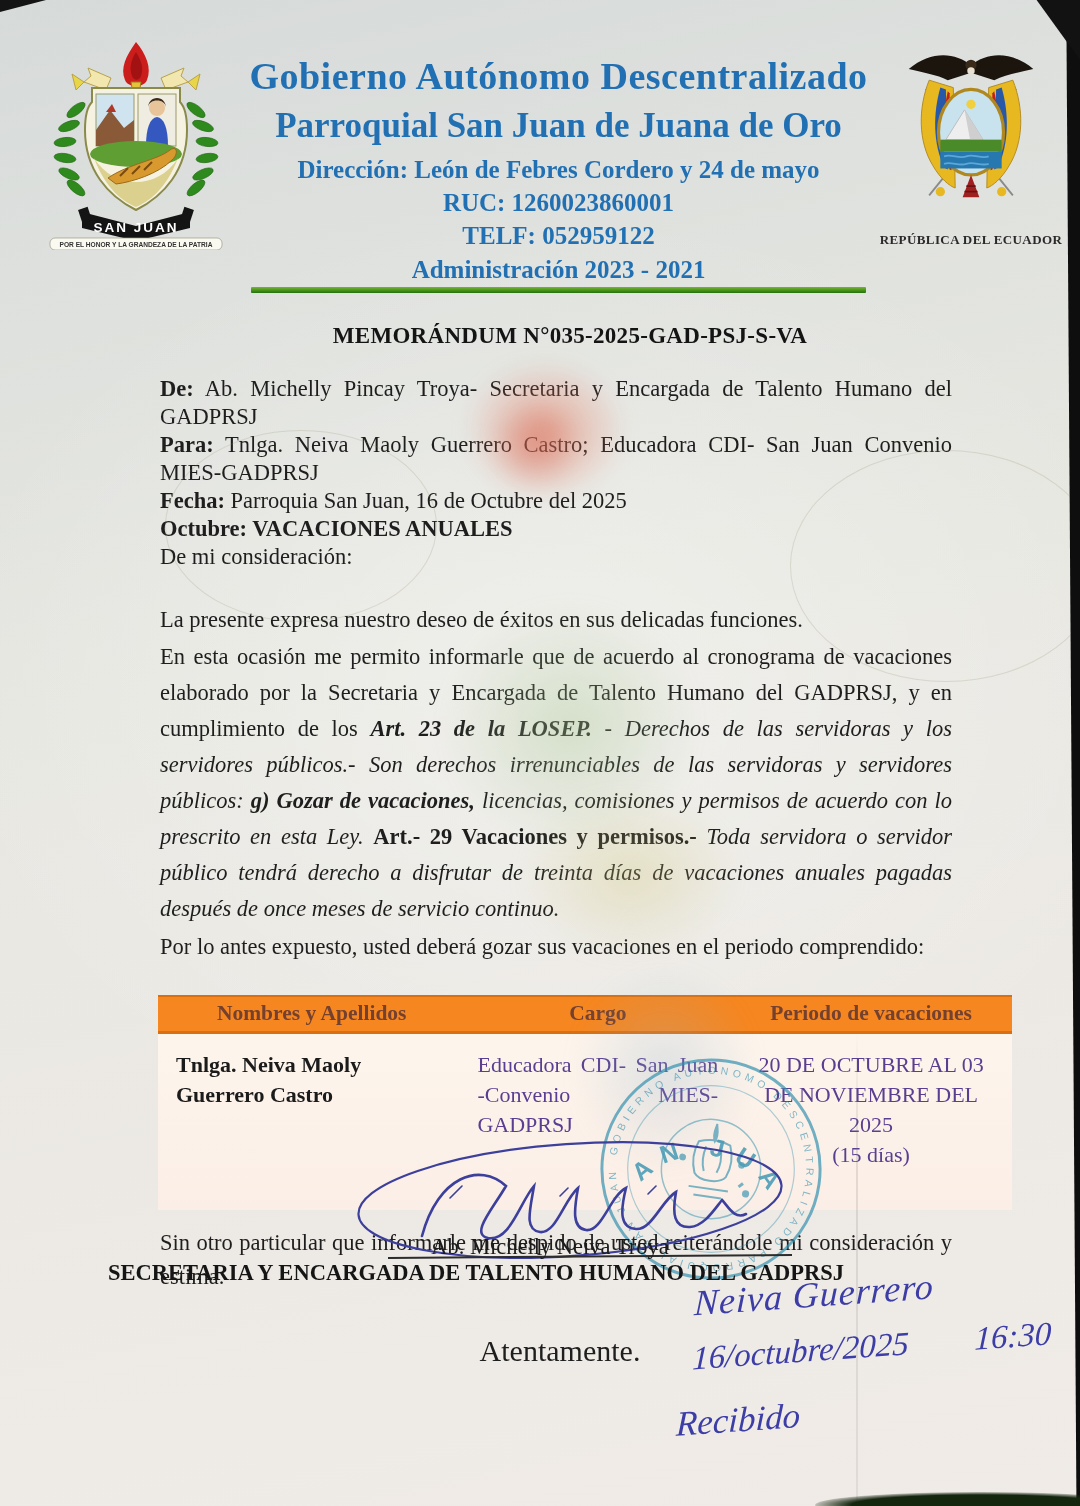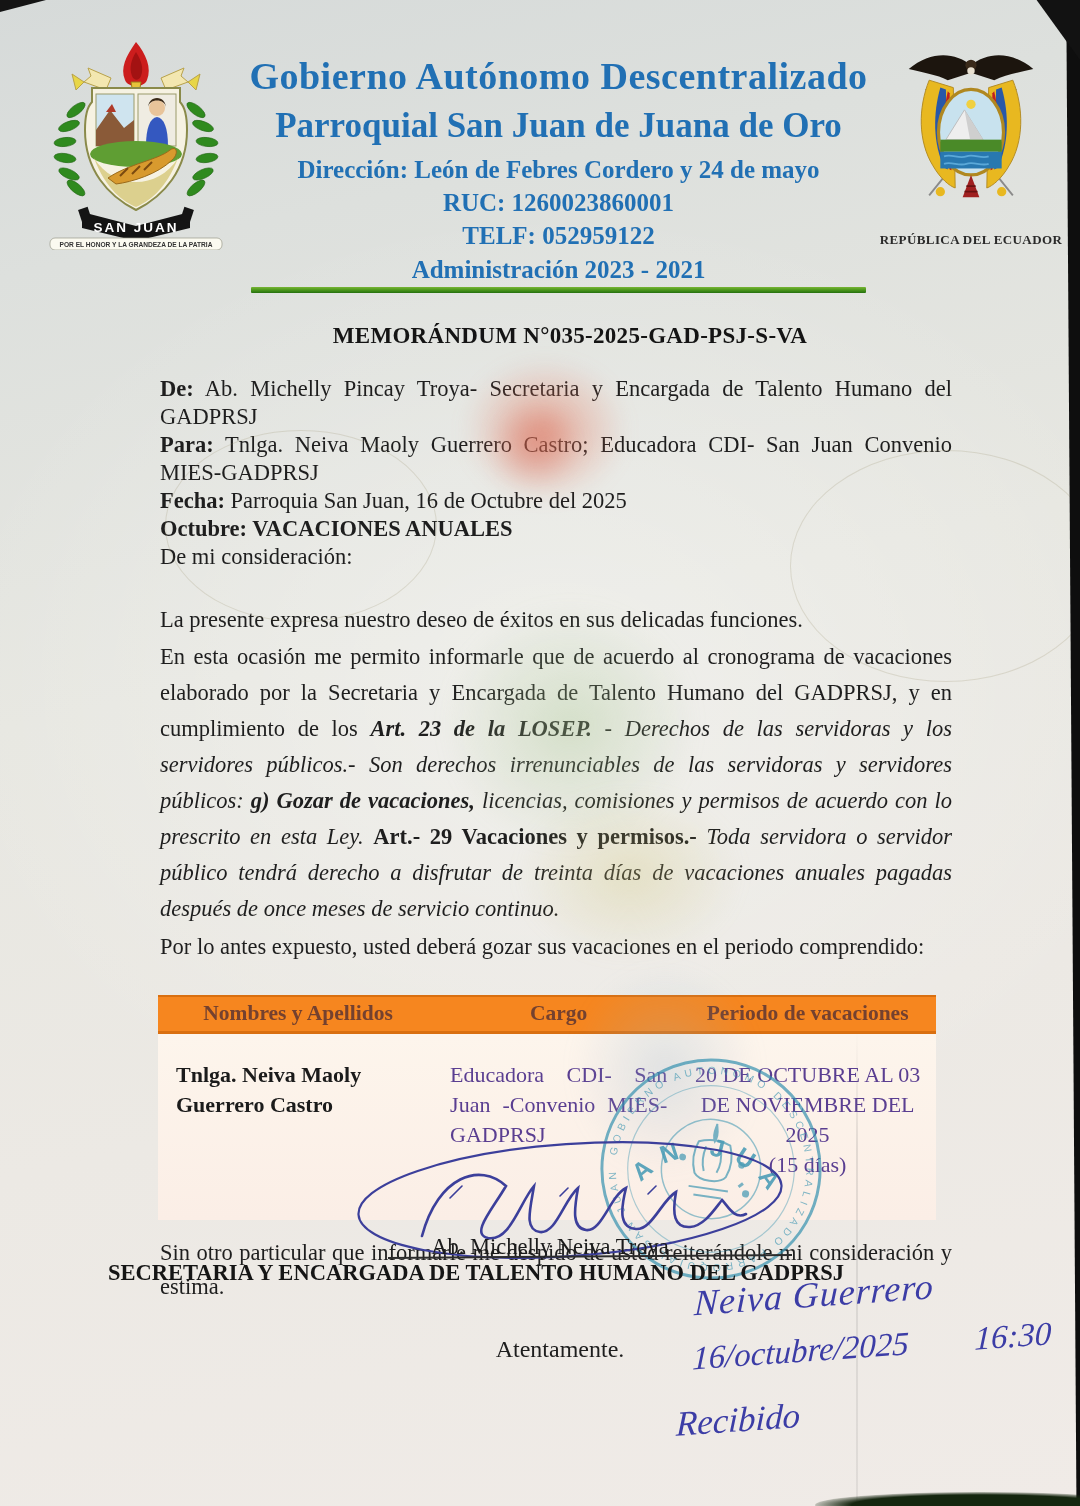--- a/index.html
+++ b/index.html
@@ -44,31 +44,31 @@
   .meta b{font-weight:bold;}
   .salutation{margin-top:0;}
   .par{font-size:22.5px;text-align:justify;}
   .par1{margin-top:32px;line-height:34px;}
   .par2{margin-top:2px;line-height:36px;}
   .par3{margin-top:2px;line-height:36px;}
   .seg-b{font-weight:bold;}
   .seg-i{font-style:italic;}
   .seg-bi{font-weight:bold;font-style:italic;}
   
-  .memo-table{margin:30px 0 0 -2px;width:778px;}
+  .memo-table{margin:30px 0 0 -2px;width:854px;}
   .t-head{display:grid;grid-template-columns:36% 31% 33%;background:#f6861f;border-top:2px solid #d96f10;border-bottom:3px solid #d96f10;}
   .t-head div{color:#74412f;font-weight:bold;font-size:21.5px;text-align:center;padding:4px 2px 5px;}
-  .t-body{display:grid;grid-template-columns:36% 31% 33%;background:linear-gradient(#fdf5ec,#fbeee6);min-height:146px;padding:26px 0 14px;}
+  .t-body{display:grid;grid-template-columns:36% 31% 33%;background:linear-gradient(#fdf5ec,#fbeee6);min-height:146px;padding:16px 0 14px;}
   .t-cell{padding:0 12px;font-size:22px;line-height:30px;}
   .t-name{font-weight:bold;color:#1b1b1b;padding-left:18px;}
   .t-cargo{color:#5a3e91;text-align:justify;}
   .t-period{color:#5a3e91;text-align:center;}
   
   .closing{margin-top:16px;line-height:34px;}
-  .valediction{margin-top:32px;text-align:center;font-size:24px;transform:translateX(4px);}
+  .valediction{margin-top:40px;text-align:center;font-size:30px;transform:translateX(4px);}
   
   .sig-ink{position:absolute;left:330px;top:1128px;width:520px;height:145px;}
   .sig-name{position:absolute;left:300px;top:1234px;width:500px;text-align:center;font-size:22.5px;color:#1b1b1b;}
   .sig-title{position:absolute;left:0;top:1260px;width:952px;text-align:center;font-size:22.5px;font-weight:bold;color:#151515;}
   
   .stamp{position:absolute;left:592px;top:1050px;width:238px;height:238px;transform:rotate(8deg);opacity:.85;}
   
   .hand{position:absolute;left:695px;top:1282px;color:#3c3da6;font-style:italic;transform:rotate(-4deg) skewX(-6deg);transform-origin:left top;}
   .hand-1{font-size:36px;letter-spacing:1px;}
   .hand-2{font-size:33px;margin-top:16px;display:flex;}

